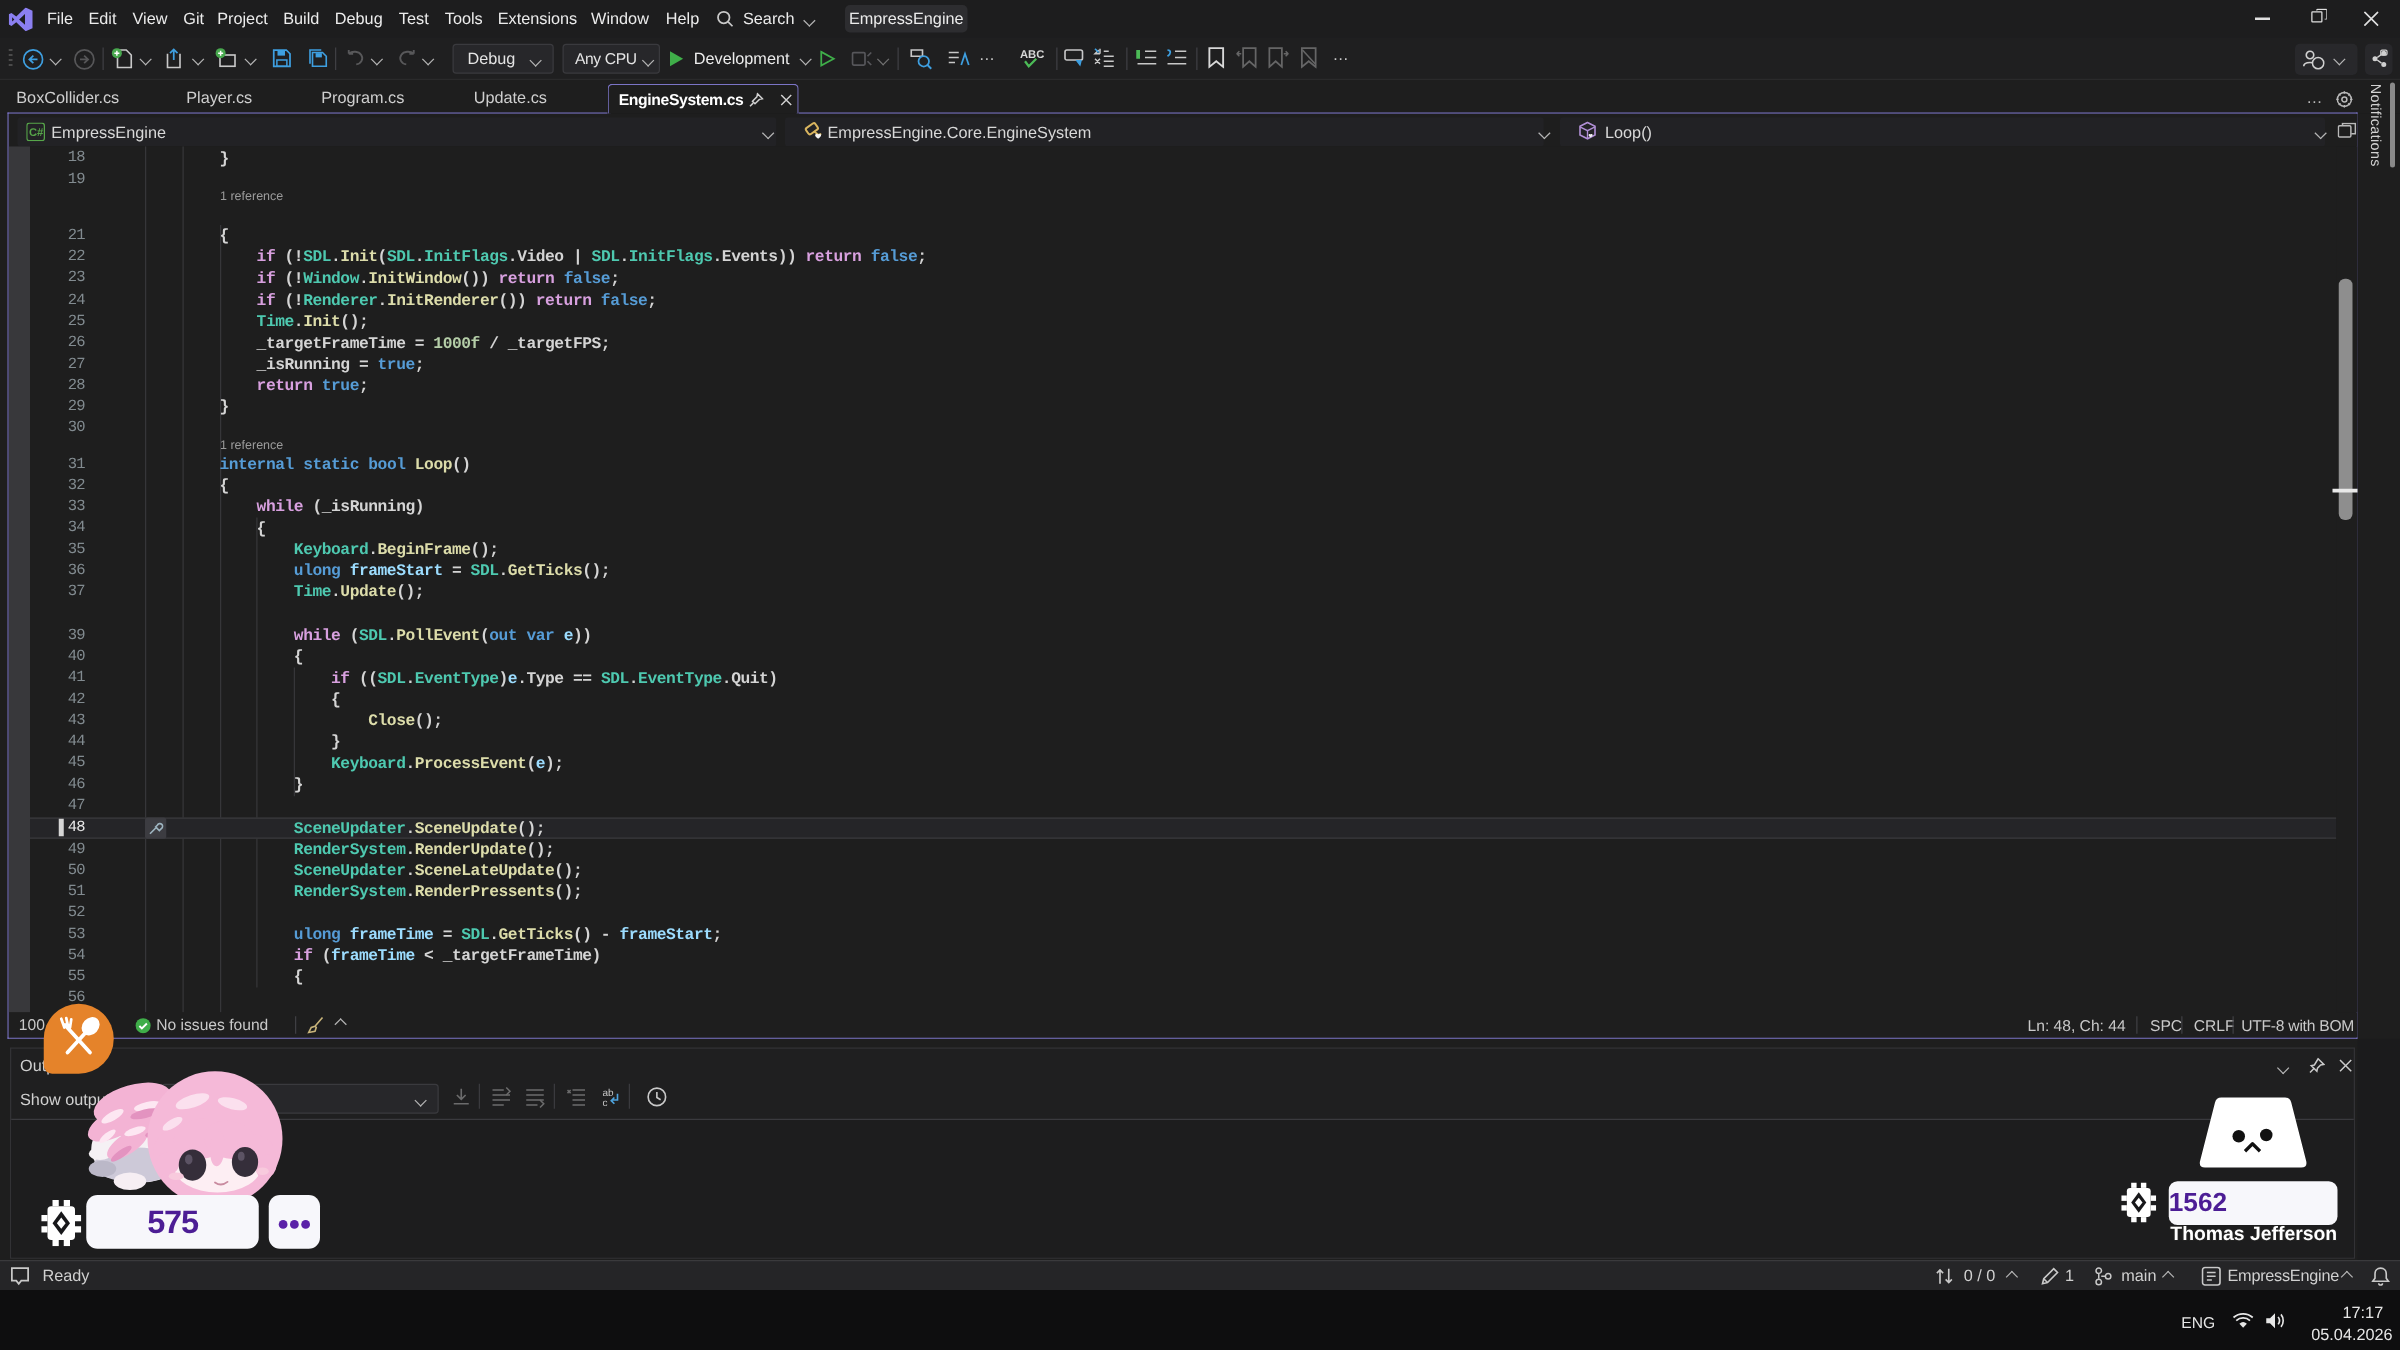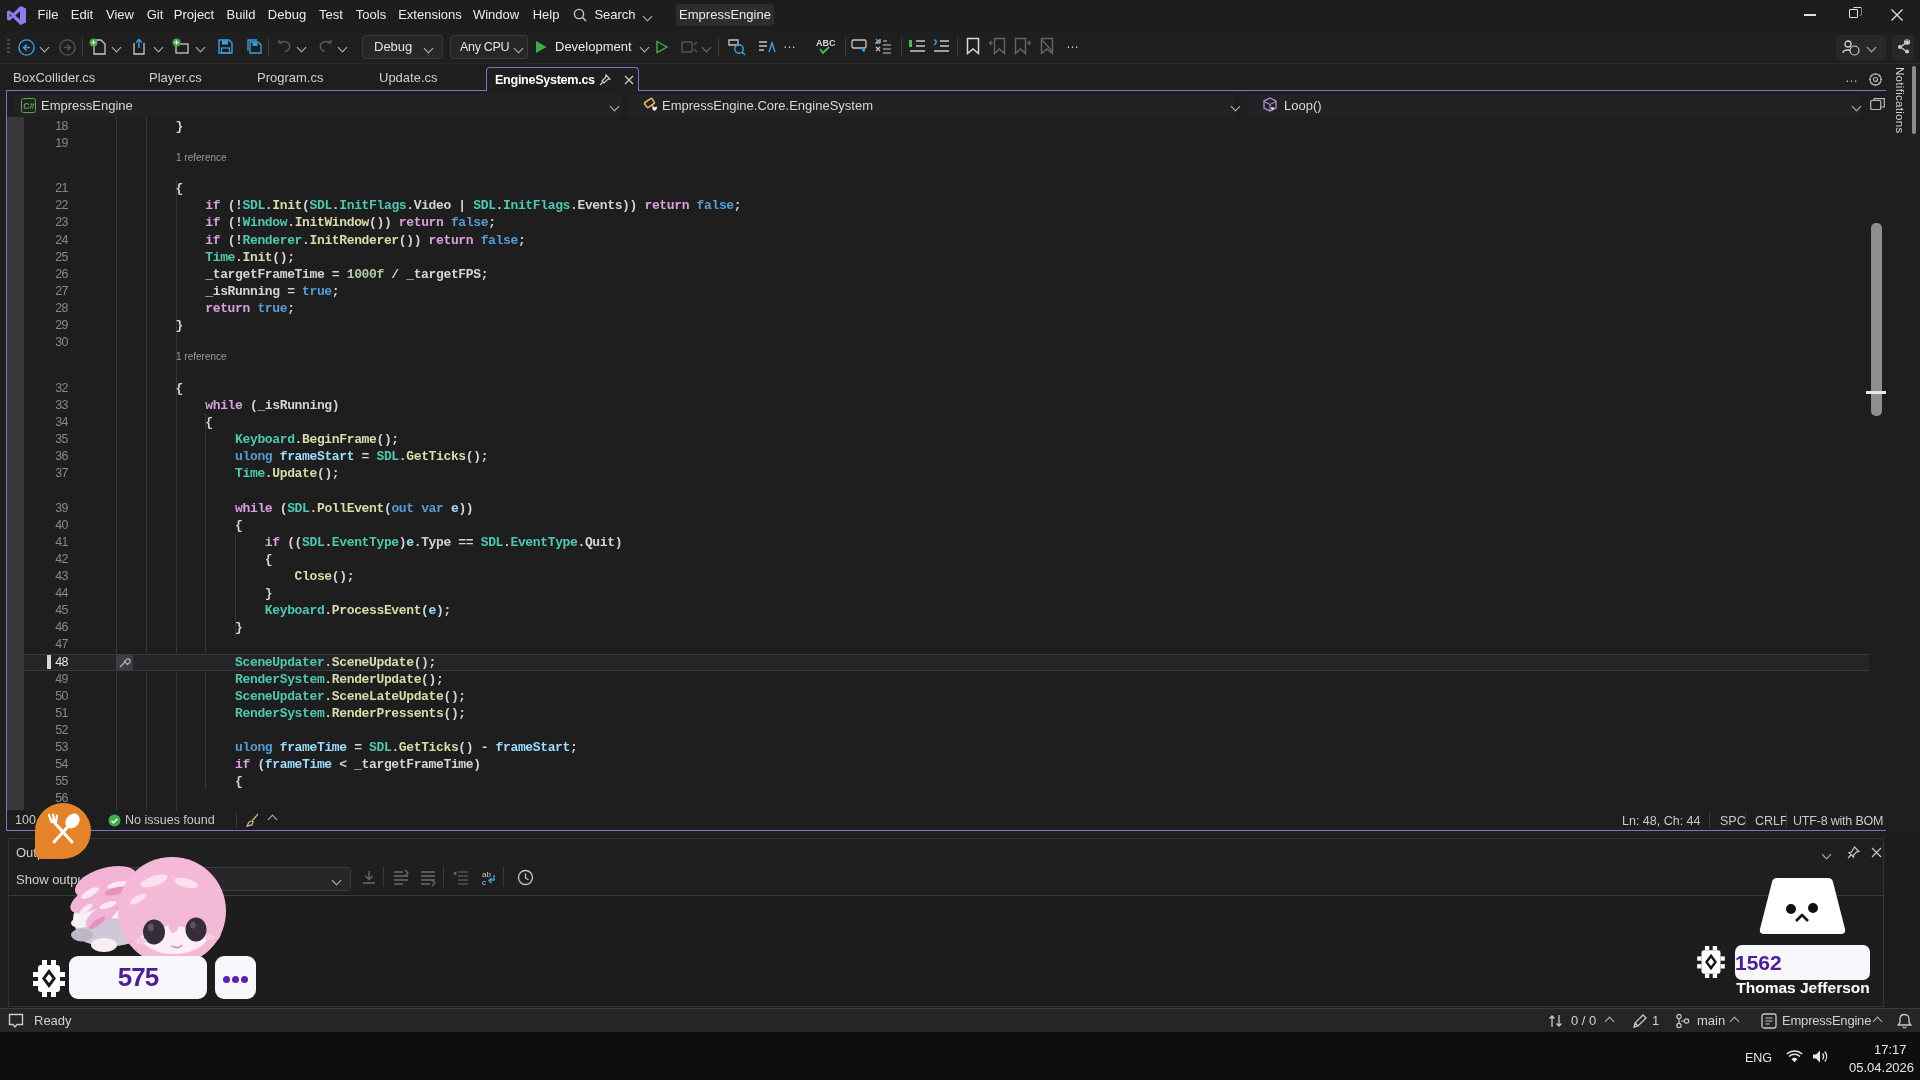--- a/index.html
+++ b/index.html
@@ -17,21 +17,21 @@
 #tabrow{position:absolute;left:0;top:64px;width:1920px;height:27px;background:#1e1e1e}
 .tab{position:absolute;top:0;height:27px;line-height:27px;font-size:13px;color:#cfcfcf;text-align:center}
 #activetab{position:absolute;left:486px;top:67px;width:153px;height:24px;background:#1e1e1e;border:1px solid #7b74c6;border-bottom:none;border-radius:4px 4px 0 0;color:#fff;font-weight:bold;font-size:13px;line-height:23px}
 .pline{position:absolute;background:#7b74c6}
 #crumbrow{position:absolute;left:7px;top:91px;width:1879px;height:26px;background:#1e1e1e}
 .crumb{position:absolute;top:3px;height:23px;background:#222225;border-radius:2px;font-size:13px;color:#d8d8d8;line-height:23px}
 
 #editor{position:absolute;left:7px;top:117px;width:1879px;height:693px;background:#1e1e1e;overflow:hidden}
 #marginstrip{position:absolute;left:0;top:0;width:17px;height:693px;background:#38383b}
 .row{position:absolute;left:0;width:1879px;height:18px;line-height:17.1px}
-.num{position:absolute;left:26px;top:0;width:35px;text-align:right;font-family:Liberation Sans, sans-serif;font-size:12.4px;color:#828b90;letter-spacing:-0.5px}
+.num{position:absolute;left:26px;top:0;width:35px;text-align:right;font-family:Liberation Mono, monospace;font-size:12.4px;color:#828b90;letter-spacing:-0.5px}
 .num.cur{color:#e8e8e8}
 .code{position:absolute;left:109px;top:0;white-space:pre;font-family:"Liberation Mono",monospace;font-size:13px;font-weight:bold;color:#d4d4d4;letter-spacing:-0.36px}
 .cl{position:absolute;left:169px;height:11.5px;line-height:11.5px;font-size:10px;color:#9a9a9a}
 .k{color:#569cd6}.c{color:#d8a0df}.t{color:#4ec9b0}.m{color:#dcdcaa}.n{color:#b5cea8}.l{color:#9cdcfe}
 .guide{position:absolute;width:1px;background:#363639}
 
 #curline{position:absolute;left:17px;top:536.9px;width:1845px;height:17.1px;background:#252528;border:1px solid #3a3a3d;border-left:none;border-right:none}
 
 #vscroll{position:absolute;left:1862px;top:0;width:17px;height:693px;background:#1e1e1e}
 #vthumb{position:absolute;left:1864px;top:106px;width:11px;height:193px;background:#8e8e8e;border-radius:5px}
@@ -327,20 +327,24 @@
       <span class="code">            <i class="c">return</i> <i class="k">true</i>;</span>
     </div>
 <div class="row" style="top:200.1px">
       <span class="num">29</span>
       <span class="code">        }</span>
     </div>
 <div class="row" style="top:217.2px">
       <span class="num">30</span>
       <span class="code"></span>
     </div>
+<div class="row" style="top:245.8px">
+      <span class="num">31</span>
+      <span class="code">        <i class="k">internal</i> <i class="k">static</i> <i class="k">bool</i> <i class="m">Loop</i>()</span>
+    </div>
 <div class="row" style="top:262.9px">
       <span class="num">32</span>
       <span class="code">        {</span>
     </div>
 <div class="row" style="top:279.9px">
       <span class="num">33</span>
       <span class="code">            <i class="c">while</i> (_isRunning)</span>
     </div>
 <div class="row" style="top:297.1px">
       <span class="num">34</span>

